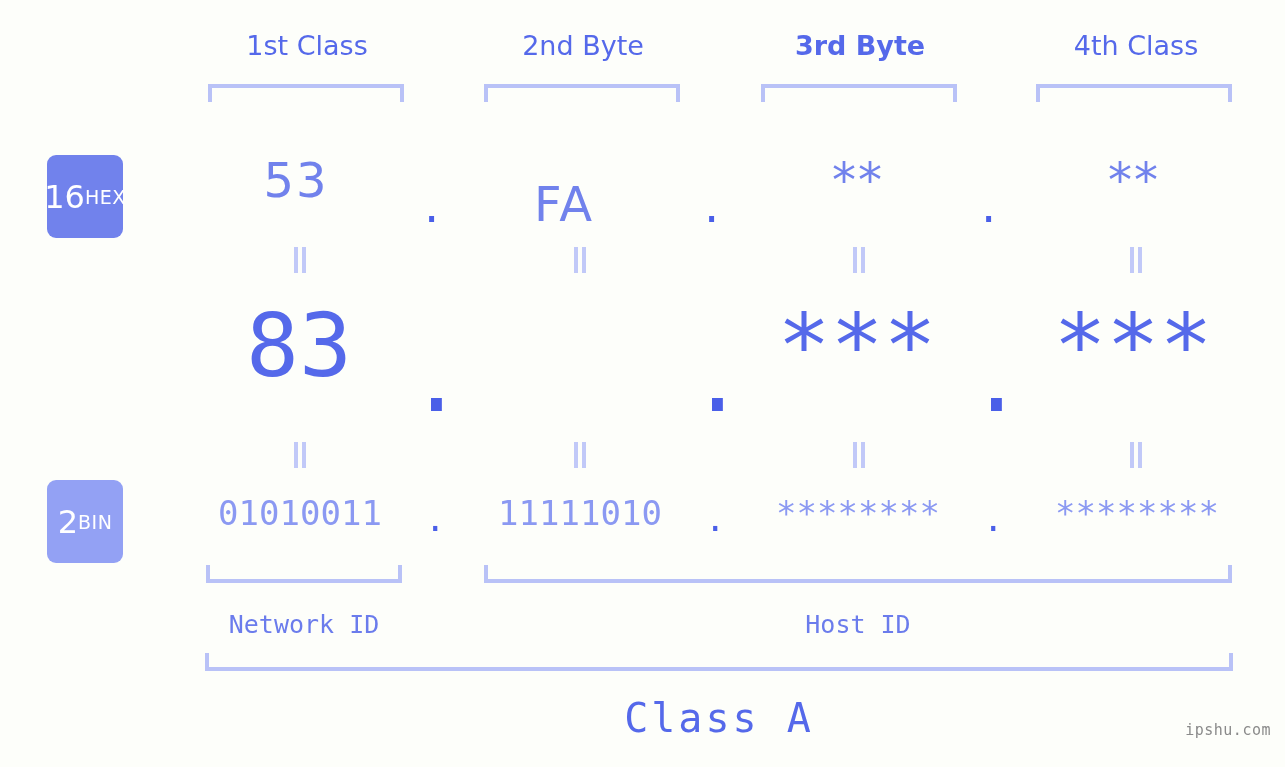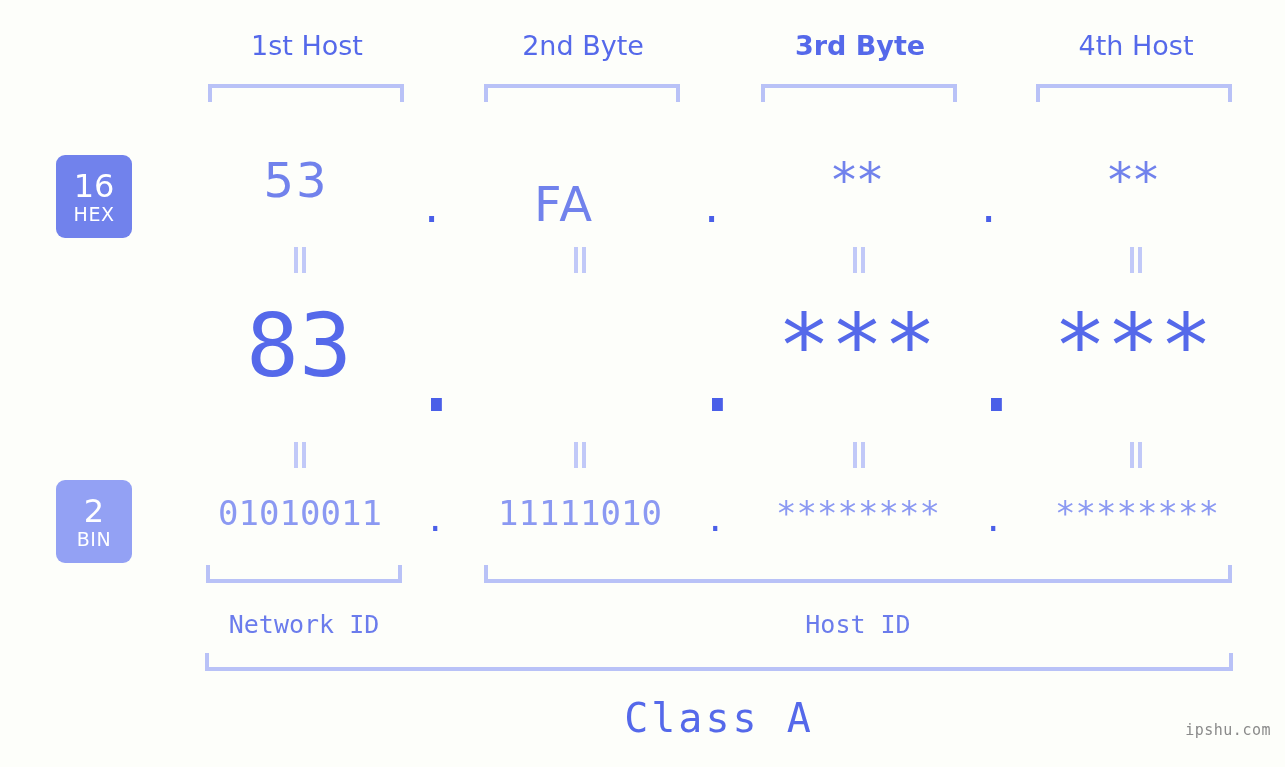--- a/index.html
+++ b/index.html
@@ -56,26 +56,25 @@
     box-sizing: border-box;
   }
 
   
   .badge {
     position: absolute;
     left: 47px;
     width: 76px;
     border-radius: 9px;
     display: flex;
-    flex-direction: column;
+    flex-direction: row;
     align-items: center;
     justify-content: center;
     color: #ffffff;
     font-family: "DejaVu Sans", sans-serif;
-    margin-left: 9px;
   }
   .badge .num {
     font-size: 32px;
     line-height: 34px;
     font-weight: 400;
   }
   .badge .nm {
     font-size: 19px;
     line-height: 22px;
     font-weight: 400;
@@ -199,24 +198,24 @@
     font-size: 15px;
     color: #8a8a8a;
     letter-spacing: 0.5px;
   }
 </style>
 </head>
 <body>
 
 <div id="stage">
 
-  <div class="byte-label" style="left:187px;">1st Host</div>
+  <div class="byte-label" style="left:187px;">1st Class</div>
   <div class="byte-label" style="left:463px;">2nd Byte</div>
   <div class="byte-label" style="left:740px;font-weight:bold;">3rd Byte</div>
-  <div class="byte-label" style="left:1016px;">4th Host</div>
+  <div class="byte-label" style="left:1016px;">4th Class</div>
 
   <div class="top-bracket" style="left:208px;width:196px;"></div>
   <div class="top-bracket" style="left:484px;width:196px;"></div>
   <div class="top-bracket" style="left:761px;width:196px;"></div>
   <div class="top-bracket" style="left:1036px;width:196px;"></div>
 
   <div class="badge" id="badge-hex">
     <span class="num">16</span>
     <span class="nm">HEX</span>
   </div>

